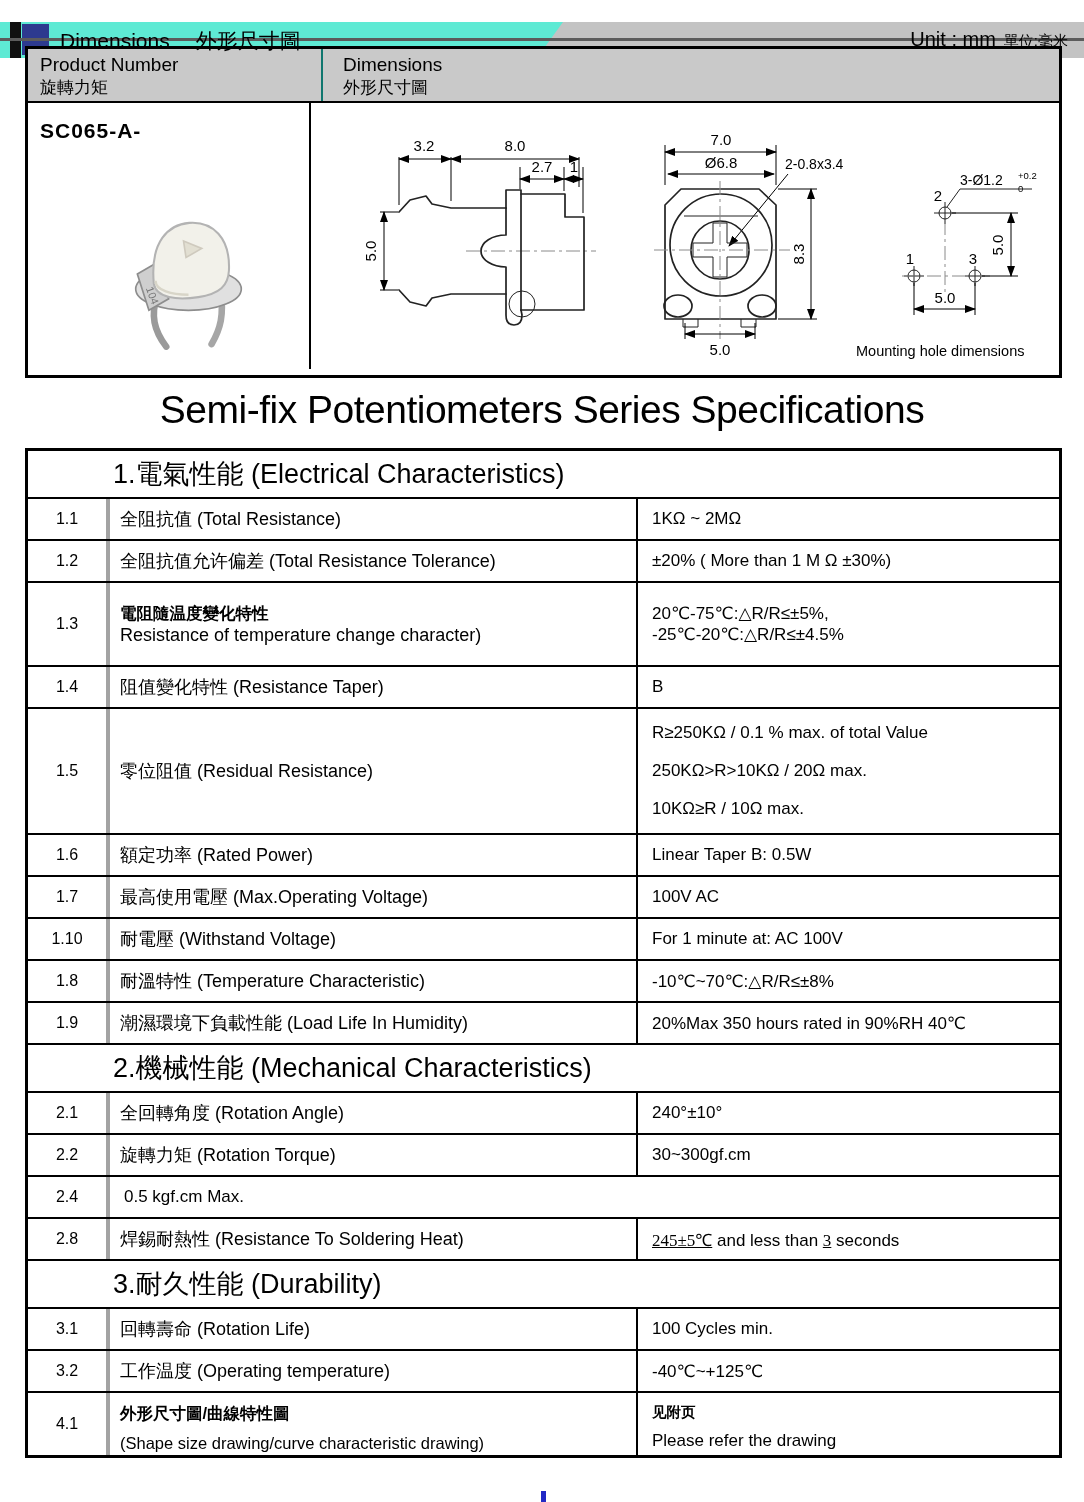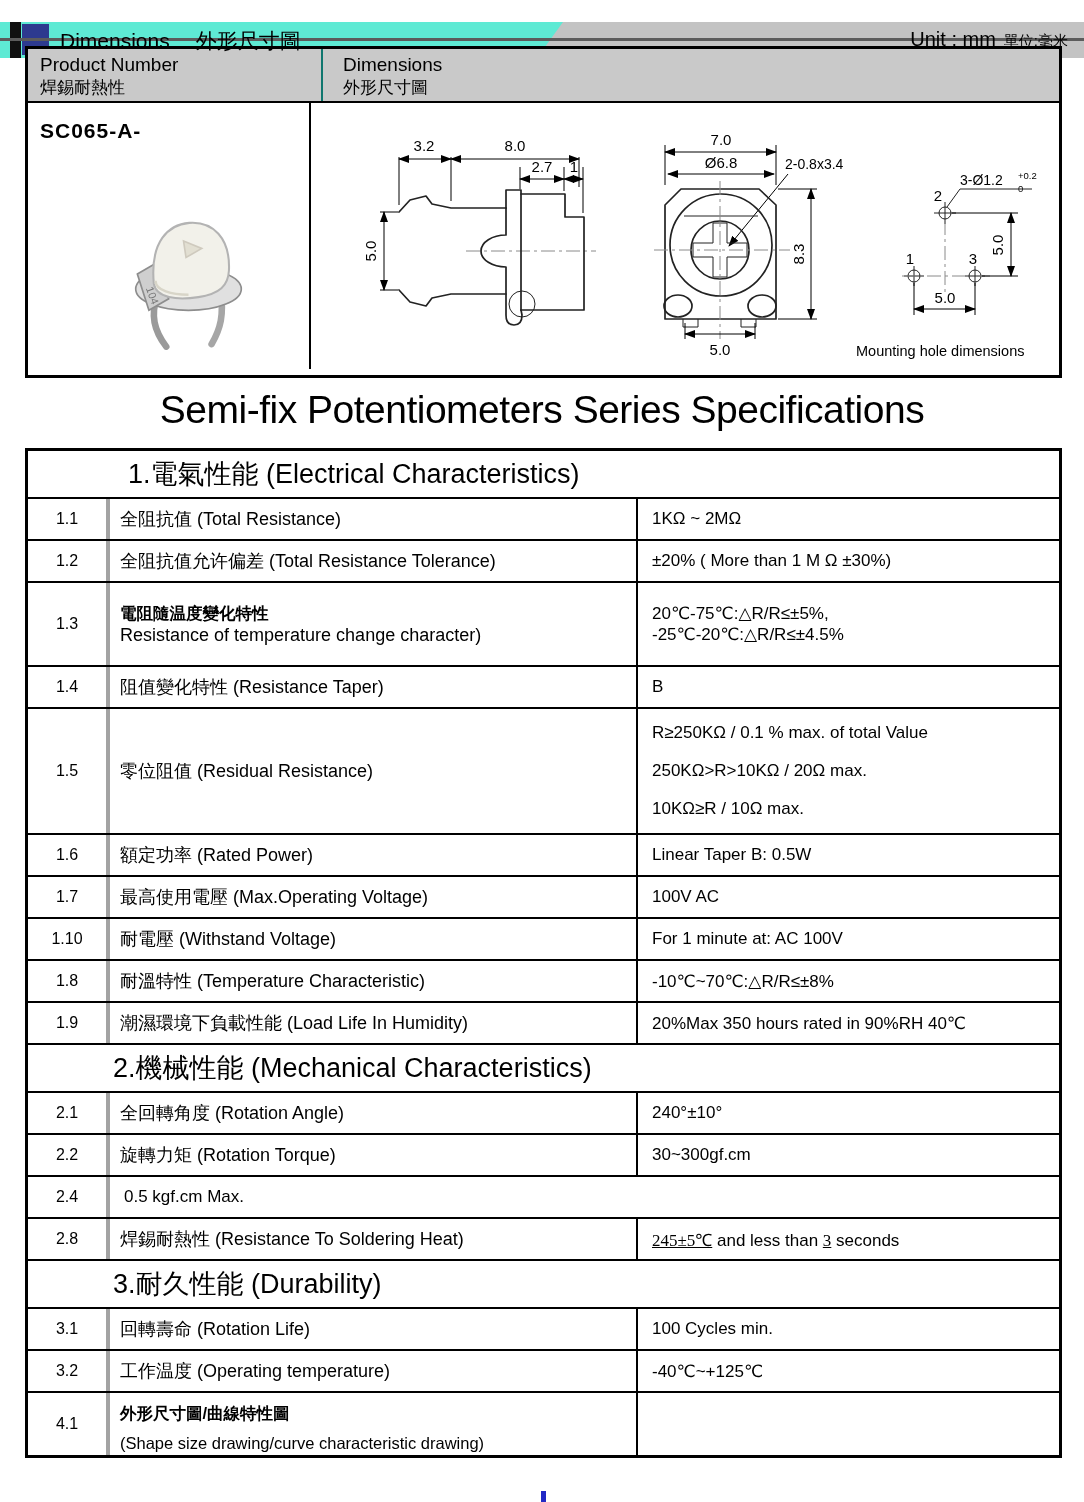--- a/index.html
+++ b/index.html
@@ -44,21 +44,21 @@
   .dts{font-family:"Liberation Sans","DejaVu Sans",sans-serif;font-size:14px;fill:#000;text-anchor:start;}
   .dtt{font-family:"Liberation Sans","DejaVu Sans",sans-serif;font-size:9.5px;fill:#000;text-anchor:start;}
 
   
   .title{position:absolute;left:0;top:388px;width:100%;margin:0;text-align:center;
          font-size:39px;font-weight:normal;letter-spacing:-0.5px;}
 
   
   .spec{position:absolute;left:25px;top:448px;width:1031px;border:3px solid #000;background:#fff;}
   .srow{display:flex;border-top:2px solid #000;}
-  .srow:first-child{border-top:none;padding-left:15px;}
+  .srow:first-child{border-top:none;}
   .hs{height:46px;}
   .h1{height:40px;}
   .h2{height:82px;}
   .h3{height:124px;}
   .h4{height:62px;}
   .sechead{width:100%;display:flex;align-items:center;padding-left:85px;font-size:27px;}
   .c-no{width:78px;border-right:4px solid #a3a3a3;display:flex;align-items:center;justify-content:center;font-size:16px;flex:none;}
   .c-desc{width:528px;border-right:2px solid #000;display:flex;flex-direction:column;justify-content:center;
           padding-left:10px;font-size:18px;flex:none;box-sizing:border-box;}
   .c-val{flex:1;display:flex;flex-direction:column;justify-content:center;padding-left:14px;font-size:17px;}
@@ -84,21 +84,21 @@
   <div class="barunit">
     <span>Unit : mm</span><span class="cn">單位:毫米</span>
   </div>
 </div>
 <div class="barline"></div>
 
 <div class="pbox">
   <div class="pbox-head">
     <div class="ph-c1">
       <div class="ph-en">Product Number</div>
-      <div class="ph-cn">焊錫耐熱性</div>
+      <div class="ph-cn">旋轉力矩</div>
     </div>
     <div class="ph-c2">
       <div class="ph-en">Dimensions</div>
       <div class="ph-cn">外形尺寸圖</div>
     </div>
   </div>
   <div class="pbox-body">
     <div class="body-divider"></div>
     <div class="prodnum">SC065-A-</div>
 
@@ -383,17 +383,21 @@
         <div>-40℃~+125℃</div>
       </div>
   </div>
 
   <div class="srow h4">
     <div class="c-no">4.1</div>
     <div class="c-desc spread">
       <div class="cnline">外形尺寸圖/曲線特性圖</div>
       <div style="font-size:16.5px;">(Shape size drawing/curve characteristic drawing)</div>
     </div>
+    <div class="c-val spread">
+      <div class="smallcn">见附页</div>
+      <div>Please refer the drawing</div>
+    </div>
   </div>
 
 </div>
 
 <div class="pagemark"></div>
 
 </body></html>

